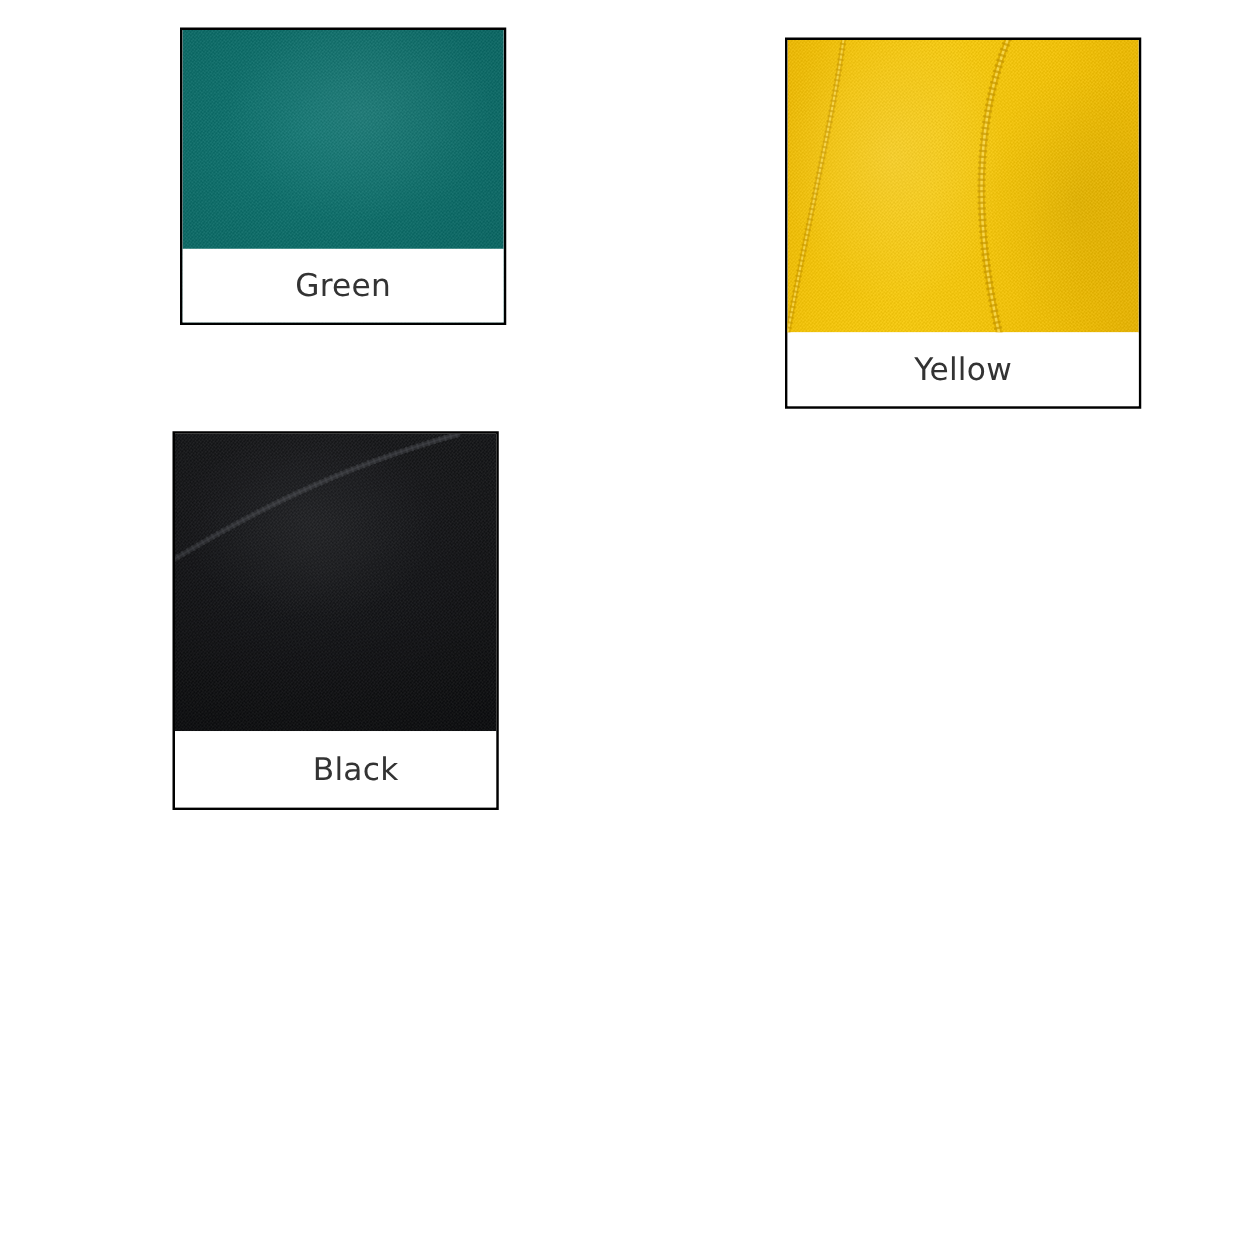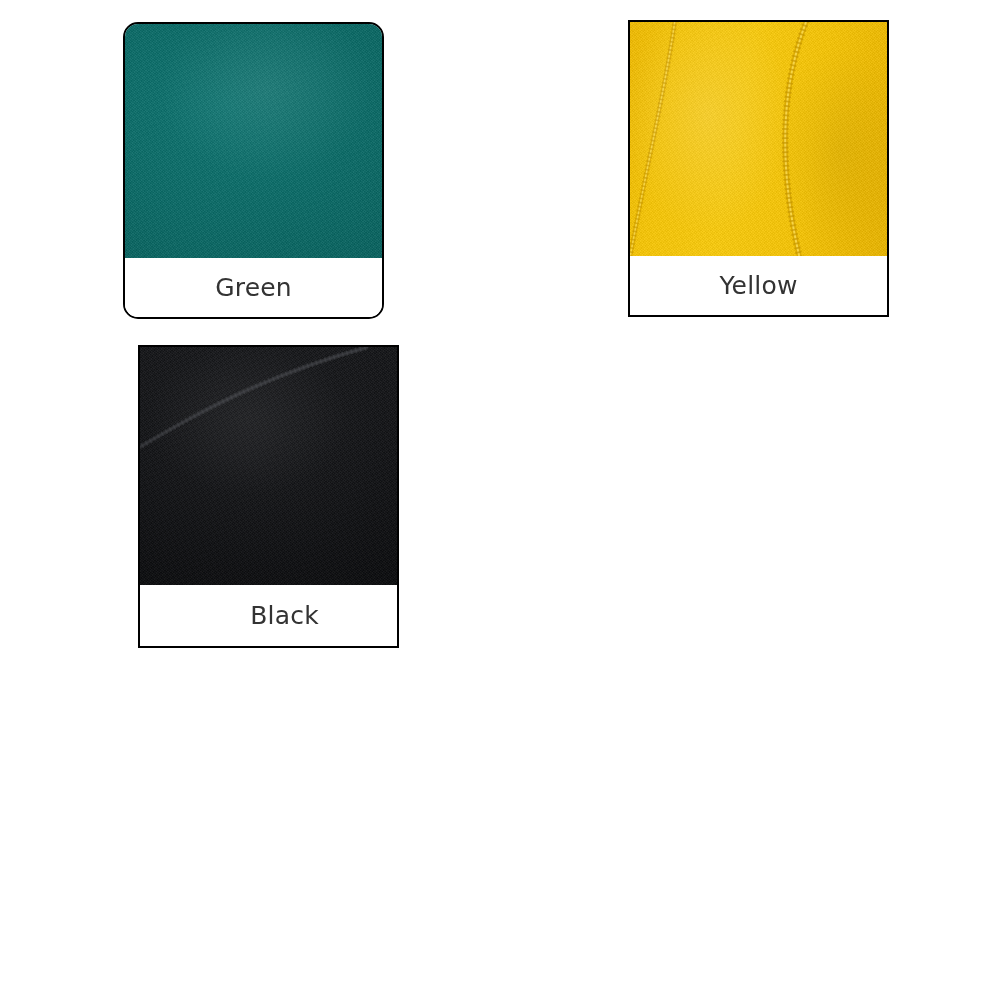--- a/index.html
+++ b/index.html
@@ -24,22 +24,22 @@
   }
 
   
   .swatch-card {
     position: absolute;
     box-sizing: border-box;
     border: 2px solid #000000;
     background: #ffffff;
     overflow: hidden;
   }
-  .card-green  { left: 123px; top: 22px;  width: 261px; height: 297px; border-radius: 15px; }
-  .card-yellow { left: 628px; top: 20px;  width: 261px; height: 297px; }
+  .card-green  { left: 144px; top: 22px;  width: 261px; height: 238px; }
+  .card-yellow { left: 628px; top: 30px;  width: 285px; height: 297px; }
   .card-black  { left: 138px; top: 345px; width: 261px; height: 303px; }
 
   
   .swatch-photo {
     position: relative;
     width: 100%;
     height: 234px;
     overflow: hidden;
   }
   .card-black .swatch-photo { height: 238px; }

